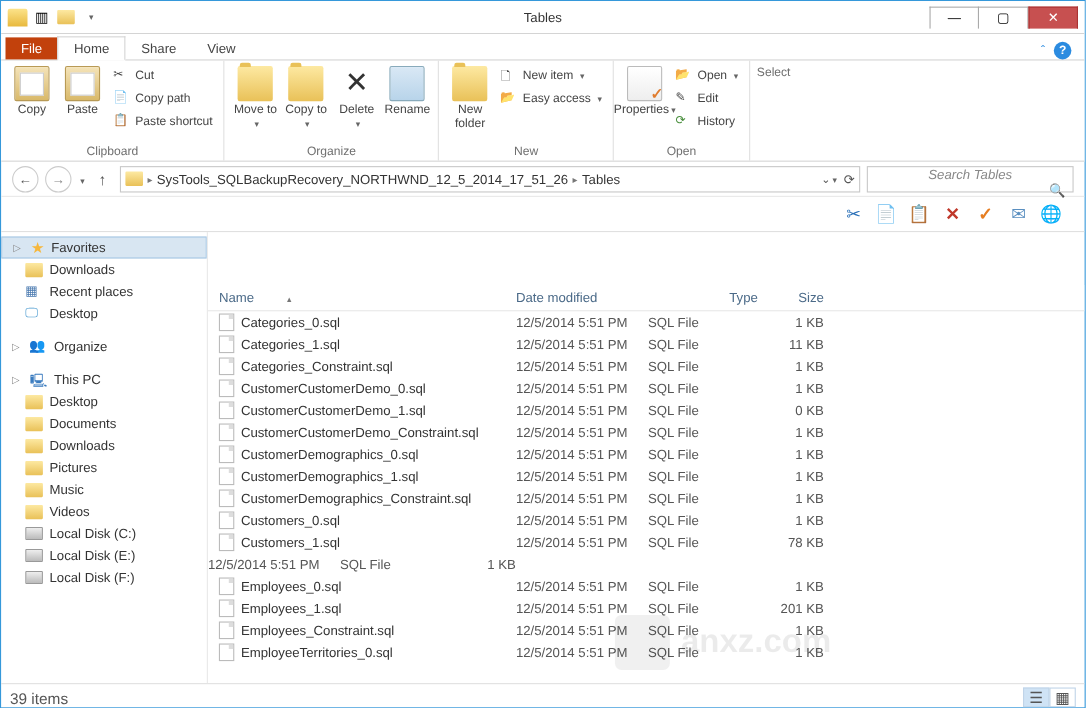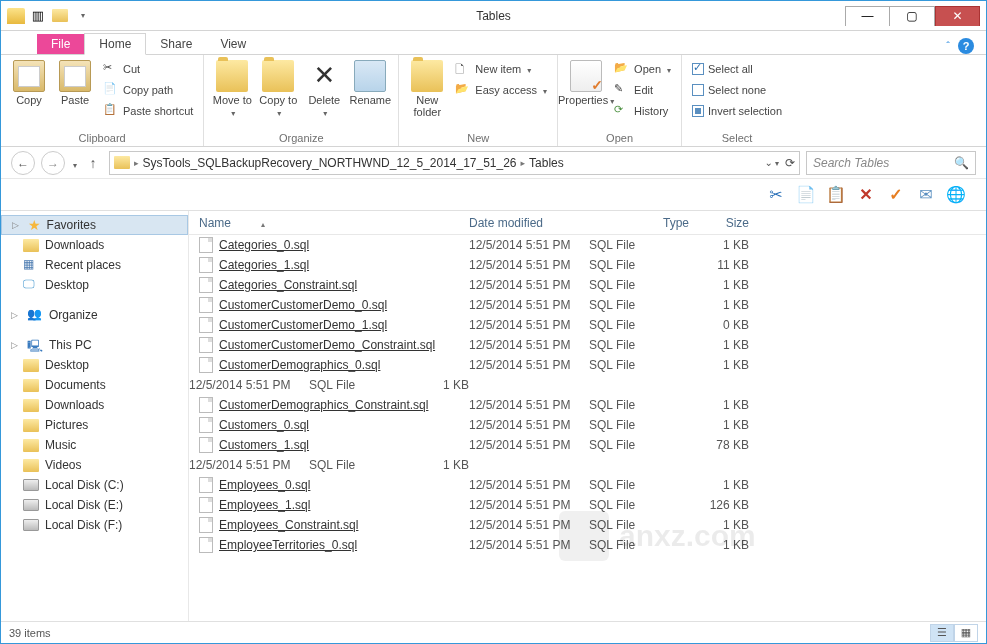--- a/index.html
+++ b/index.html
@@ -13,21 +13,21 @@
 .titlebar-title { position: absolute; left: 50%; transform: translateX(-50%); font-size: 12px; color: #333; }
 .titlebar-controls { margin-left: auto; display: flex; }
 .titlebar-controls .btn { width: 45px; height: 20px; display:flex; align-items:center; justify-content:center; font-size: 12px; margin-top:0; border:1px solid #aaa; border-bottom:none;}
 .titlebar-controls .btn.min { background:#fff; }
 .titlebar-controls .btn.max { background:#fff; border-left:none; }
 .titlebar-controls .btn.close { background:#c75050; color:#fff; border:1px solid #a33; border-bottom:none; margin-right:6px; }
 
 
 .tabs-row { height: 24px; display:flex; align-items:flex-end; background:#fff; border-bottom:1px solid #d4d4d4; padding-left:4px; position:relative; }
 .tab { padding: 3px 14px; font-size:12px; color:#454545; cursor:default; position:relative; }
-.tab.file { background:#ec4899; color:#fff;margin-left:32px; }
+.tab.file { background:#c2410c; color:#fff; }
 .tab.active { background:#fff; border:1px solid #d4d4d4; border-bottom:1px solid #fff; margin-bottom:-1px; }
 .tabs-right { margin-left:auto; display:flex; align-items:center; gap:8px; padding-right:12px; }
 .help-icon { width:16px; height:16px; border-radius:50%; background:#2b8be0; color:#fff; display:flex; align-items:center; justify-content:center; font-size:11px; font-weight:bold; }
 
 
 .ribbon { height: 92px; background:#fff; border-bottom:1px solid #d4d4d4; display:flex; }
 .ribbon-group { border-right:1px solid #e0e0e0; padding:3px 6px 0; display:flex; flex-direction:column; }
 .ribbon-group-body { flex:1; display:flex; align-items:flex-start; gap:2px; }
 .ribbon-group-label { text-align:center; font-size:11px; color:#6f6f6f; padding:2px 0; }
 .ribbon-btn-big { width:44px; display:flex; flex-direction:column; align-items:center; padding:2px; gap:2px; }
@@ -51,21 +51,21 @@
 .chk-box.invert::after{content:"";position:absolute;inset:2px;background:#5a8fc0;}
 
 
 .nav-row { height:32px; display:flex; align-items:center; gap:6px; padding:3px 10px; border-bottom:1px solid #e8e8e8; }
 .nav-btn { width:24px; height:24px; border:1px solid #ccc; border-radius:50%; display:flex; align-items:center; justify-content:center; color:#888; font-size:12px; }
 .nav-btn.enabled{color:#555;}
 .up-arrow{width:20px;text-align:center;color:#555;font-size:14px;}
 .addressbar { flex:1; height:24px; border:1px solid #c8c8c8; display:flex; align-items:center; padding:0 4px; gap:4px; font-size:12px; color:#333; background:#fff; }
 .addressbar .crumb{display:flex;align-items:center;gap:3px;}
 .addressbar .sep{color:#777;font-size:9px;}
-.searchbox{width:170px;height:24px;border:1px solid #c8c8c8;display:flex;align-items:center;padding:0 6px;color:#888;font-size:12px;font-style:italic;}
+.searchbox{width:188px;height:24px;border:1px solid #c8c8c8;display:flex;align-items:center;padding:0 6px;color:#888;font-size:12px;font-style:italic;flex-direction:column;}
 .searchbox .mag{margin-left:auto;color:#666;font-style:normal;}
 
 
 .extra-toolbar{height:32px;border-bottom:1px solid #e0e0e0;display:flex;align-items:center;justify-content:flex-end;gap:10px;padding:0 20px;}
 .extra-toolbar .tb-icon{width:20px;height:20px;display:flex;align-items:center;justify-content:center;font-size:16px;}
 
 
 .body-split{display:flex;height:calc(100% - 30px - 24px - 92px - 32px - 32px - 22px);}
 .nav-pane{width:188px;border-right:1px solid #e8e8e8;overflow-y:auto;padding-top:4px;font-size:12px;}
 .nav-group{margin-bottom:10px;}
@@ -73,41 +73,41 @@
 .nav-item.root{padding-left:10px;}
 .nav-item .exp{width:10px;color:#888;font-size:9px;}
 .nav-item.selected{background:#d8e6f2;border:1px solid #a8c8e4;padding-top:1px;padding-bottom:1px;}
 .nav-icon{width:16px;height:16px;display:inline-block;}
 .star-ic{color:#f6b73c;font-size:14px;}
 .folder-ic{width:16px;height:13px;background:linear-gradient(#fde9a2,#e9c158);border-radius:1px;display:inline-block;}
 .drive-ic{width:16px;height:12px;background:linear-gradient(#eee,#bbb);border:1px solid #999;border-radius:1px;display:inline-block;}
 .pc-ic{color:#3a7bbf;}
 
 
-.file-pane{flex:1;overflow:auto;position:relative;}
+.file-pane{flex:1;overflow:auto;position:relative;margin-top:48px;}
 .col-headers{display:flex;border-bottom:1px solid #e8e8e8;font-size:12px;color:#4b6a88;position:sticky;top:0;background:#fff;height:24px;align-items:center;}
 .col-name{width:280px;padding-left:10px;}
 .col-date{width:120px;}
 .col-type{width:100px;text-align:right;}
 .col-size{width:80px;text-align:right;padding-right:20px;}
 .col-sort::after{content:"▴";font-size:8px;margin-left:30px;color:#777;}
 .file-row{display:flex;font-size:12px;color:#333;height:20px;align-items:center;}
-.file-row .cell-name{width:280px;padding-left:10px;display:flex;align-items:center;gap:6px;text-decoration:underline;}
+.file-row .cell-name{width:280px;padding-left:10px;display:flex;align-items:center;gap:6px;}
 .file-row .cell-date{width:120px;color:#555;}
 .file-row .cell-type{width:100px;color:#555;}
 .file-row .cell-size{width:80px;text-align:right;padding-right:20px;color:#555;}
 .file-ic{width:14px;height:16px;background:#fff;border:1px solid #bbb;position:relative;display:inline-block;}
 .file-ic::before{content:"";position:absolute;top:0;right:0;width:4px;height:4px;background:#ddd;}
 
 
 .watermark{position:absolute;left:370px;top:300px;font-size:30px;color:rgba(0,0,0,0.08);font-weight:bold;pointer-events:none;display:flex;align-items:center;gap:10px;}
 .watermark .wm-box{width:50px;height:50px;background:rgba(0,0,0,0.06);border-radius:6px;}
 
 
-.statusbar{height:22px;border-top:1px solid #e0e0e0;display:flex;align-items:center;font-size:11px;color:#555;padding:0 8px;}
+.statusbar{height:22px;border-top:1px solid #e0e0e0;display:flex;align-items:flex-end;font-size:14px;color:#555;padding:0 8px;}
 .statusbar .view-toggles{margin-left:auto;display:flex;gap:0;}
 .statusbar .vt{width:24px;height:18px;border:1px solid #c0d4e8;display:flex;align-items:center;justify-content:center;}
 .statusbar .vt.active{background:#cfe3f5;}
 
 ::-webkit-scrollbar{width:16px;height:16px;}
 ::-webkit-scrollbar-track{background:#f0f0f0;}
 ::-webkit-scrollbar-thumb{background:#c8c8c8;border:1px solid #aaa;}
 </style>
 </head>
 <body>
@@ -233,36 +233,20 @@
         <div class="ribbon-row-item">
             <span class="small-icon" style="color:#4a8f3e;">⟳</span>
             <span>History</span>
           </div>
       </div>
     </div>
     <div class="ribbon-group-label">Open</div>
   </div>
 
   <div class="ribbon-group" style="border-right:none;">
-    <div class="ribbon-group-body">
-      <div class="ribbon-col">
-        <div class="ribbon-row-item">
-            <span class="chk-box checked"></span>
-            <span>Select all</span>
-          </div>
-        <div class="ribbon-row-item">
-            <span class="chk-box"></span>
-            <span>Select none</span>
-          </div>
-        <div class="ribbon-row-item">
-            <span class="chk-box invert"></span>
-            <span>Invert selection</span>
-          </div>
-      </div>
-    </div>
     <div class="ribbon-group-label">Select</div>
   </div>
 </div>
 
 <div class="nav-row">
   <div class="nav-btn enabled">←</div>
   <div class="nav-btn">→</div>
   <span class="dd-arrow"></span>
   <span class="up-arrow">↑</span>
   <div class="addressbar">
@@ -431,20 +415,24 @@
         <div class="file-row">
           <div class="cell-name">
             <span class="file-ic"></span>
             <span>CustomerDemographics_0.sql</span>
           </div>
           <div class="cell-date">12/5/2014 5:51 PM</div>
           <div class="cell-type">SQL File</div>
           <div class="cell-size">1 KB</div>
         </div>
         <div class="file-row">
+          <div class="cell-name">
+            <span class="file-ic"></span>
+            <span>CustomerDemographics_1.sql</span>
+          </div>
           <div class="cell-date">12/5/2014 5:51 PM</div>
           <div class="cell-type">SQL File</div>
           <div class="cell-size">1 KB</div>
         </div>
         <div class="file-row">
           <div class="cell-name">
             <span class="file-ic"></span>
             <span>CustomerDemographics_Constraint.sql</span>
           </div>
           <div class="cell-date">12/5/2014 5:51 PM</div>
@@ -483,21 +471,21 @@
           <div class="cell-type">SQL File</div>
           <div class="cell-size">1 KB</div>
         </div>
         <div class="file-row">
           <div class="cell-name">
             <span class="file-ic"></span>
             <span>Employees_1.sql</span>
           </div>
           <div class="cell-date">12/5/2014 5:51 PM</div>
           <div class="cell-type">SQL File</div>
-          <div class="cell-size">126 KB</div>
+          <div class="cell-size">201 KB</div>
         </div>
         <div class="file-row">
           <div class="cell-name">
             <span class="file-ic"></span>
             <span>Employees_Constraint.sql</span>
           </div>
           <div class="cell-date">12/5/2014 5:51 PM</div>
           <div class="cell-type">SQL File</div>
           <div class="cell-size">1 KB</div>
         </div>

